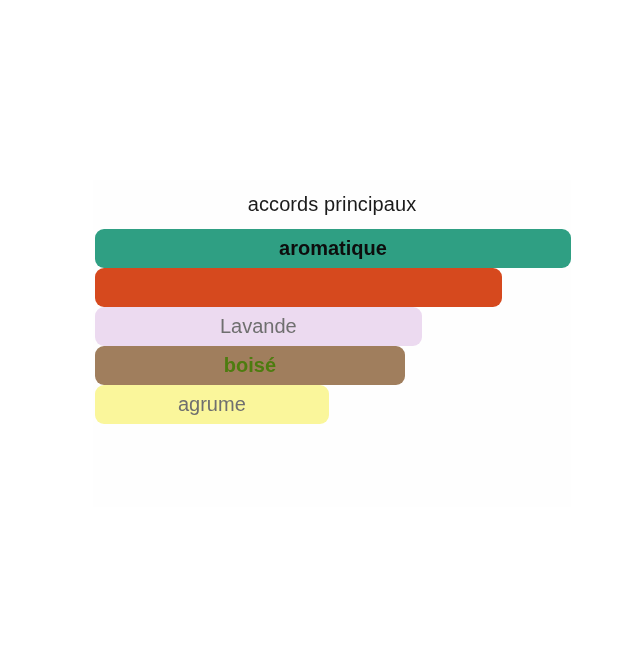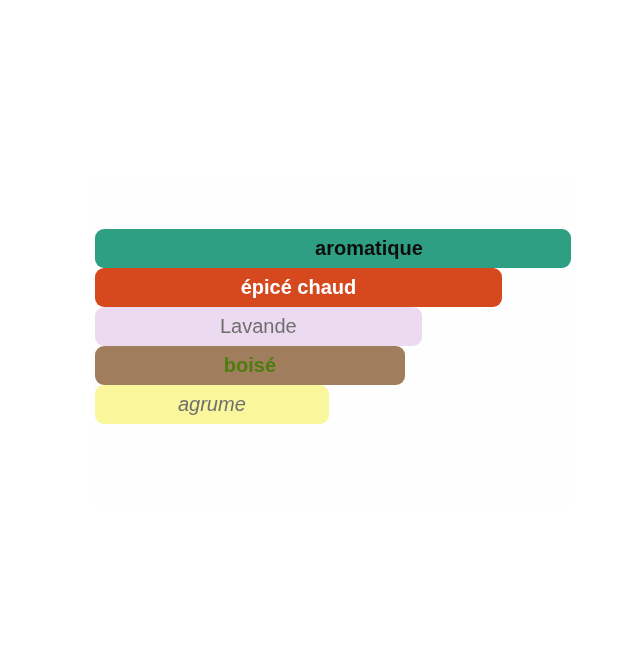--- a/index.html
+++ b/index.html
@@ -79,55 +79,55 @@
     position: absolute;
     top: 0;
     height: 39px;
     line-height: 39px;
     text-align: center;
     font-size: 20px;
     white-space: nowrap;
     pointer-events: none;
   }
 
-  .lbl-dark  { color: #0d0d0d; font-weight: 700; padding-left: 36px; }
+  .lbl-dark  { color: #0d0d0d; font-weight: 700; }
   .lbl-white { color: #ffffff; font-weight: 700; }
   .lbl-gray  { color: #6f6f6f; font-weight: 400; }
 </style>
 </head>
 <body>
 
 <div id="page-root">
 
   <div id="chart-panel">
 
+    <div id="chart-title">accords principaux</div>
 
     <div id="bars-area">
 
       <div class="bar-row">
         <div class="bar" style="width: 100%; background: rgb(47, 159, 131);"></div>
         <div class="bar-label lbl-dark" style="left: 0px; width: 100%; color: rgb(13, 13, 13); font-weight: 700;">aromatique</div>
       </div>
 
       <div class="bar-row">
         <div class="bar" style="width: 85.5%; background: rgb(214, 73, 30);"></div>
-        <div class="bar-label lbl-white" style="left: 0px; width: 85.5%; color: rgb(255, 255, 255); font-weight: 700;">épicé chaud</div>
       </div>
 
       <div class="bar-row">
         <div class="bar" style="width: 68.6%; background: rgb(236, 218, 240);"></div>
         <div class="bar-label lbl-gray" style="left: 0px; width: 68.6%; color: rgb(111, 111, 111); font-weight: 400; border-radius: 9px;">Lavande</div>
       </div>
 
       <div class="bar-row">
         <div class="bar" style="width: 65.1%; background: rgb(160, 126, 93);"></div>
         <div class="bar-label lbl-white" style="left: 0px; width: 65.1%; color: #4d7c0f; font-weight: 700;">boisé</div>
       </div>
 
 
       <div class="bar-row">
         <div class="bar" style="width: 49.1%; background: rgb(250, 246, 155);"></div>
-        <div class="bar-label lbl-gray" style="left: 0px; width: 49.1%; color: rgb(111, 111, 111); font-weight: 400; font-style: italic;">agrume</div>
+        <div class="bar-label lbl-gray" style="left: 0px; width: 49.1%; color: rgb(111, 111, 111); font-weight: 400;">agrume</div>
       </div>
 
     </div>
   </div>
 </div>
 
 </body></html>

